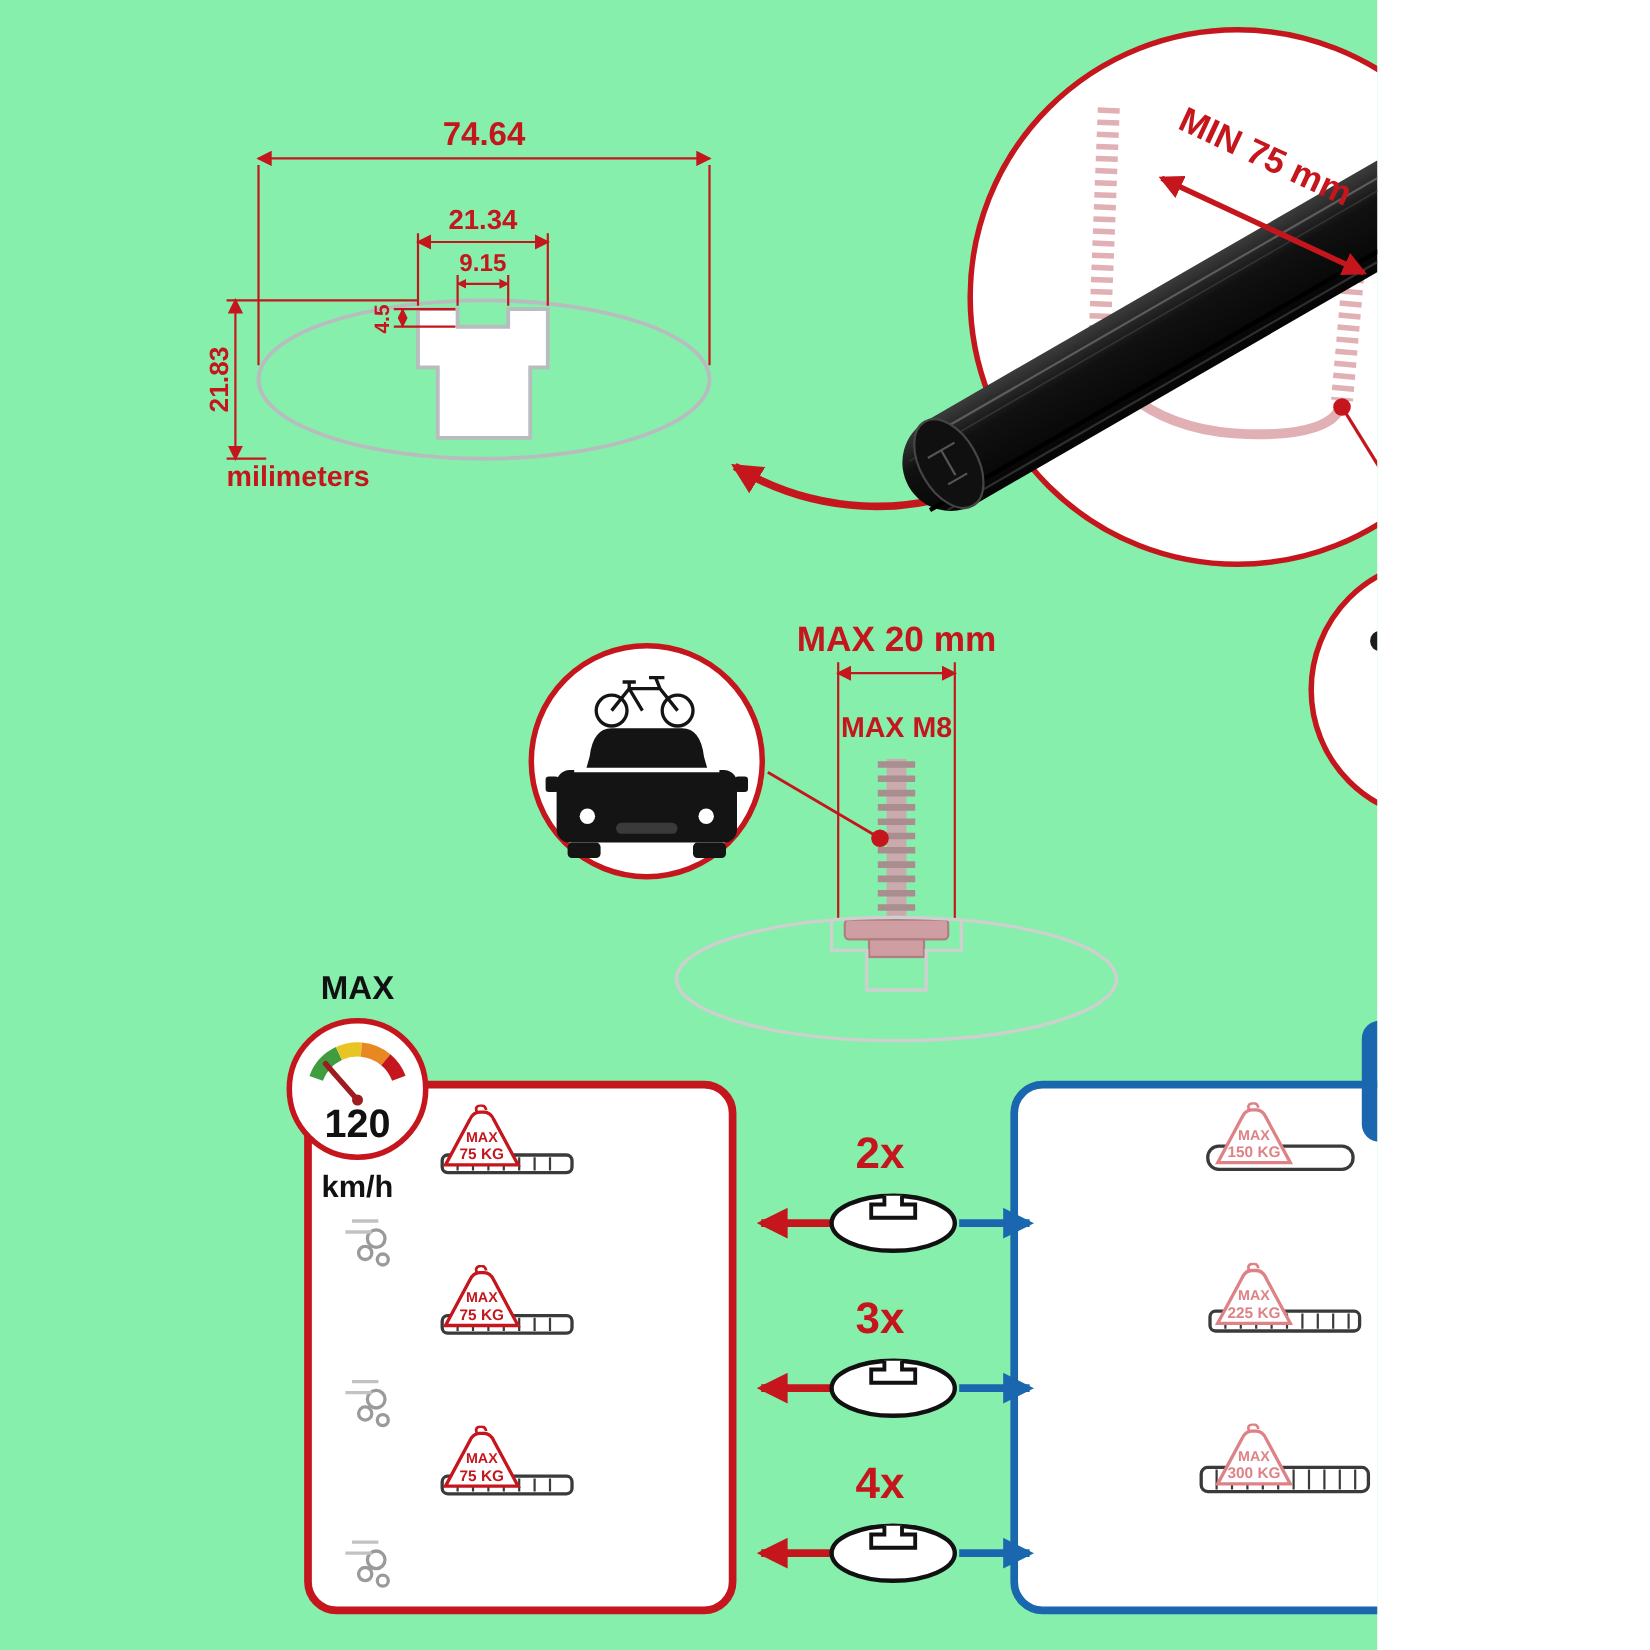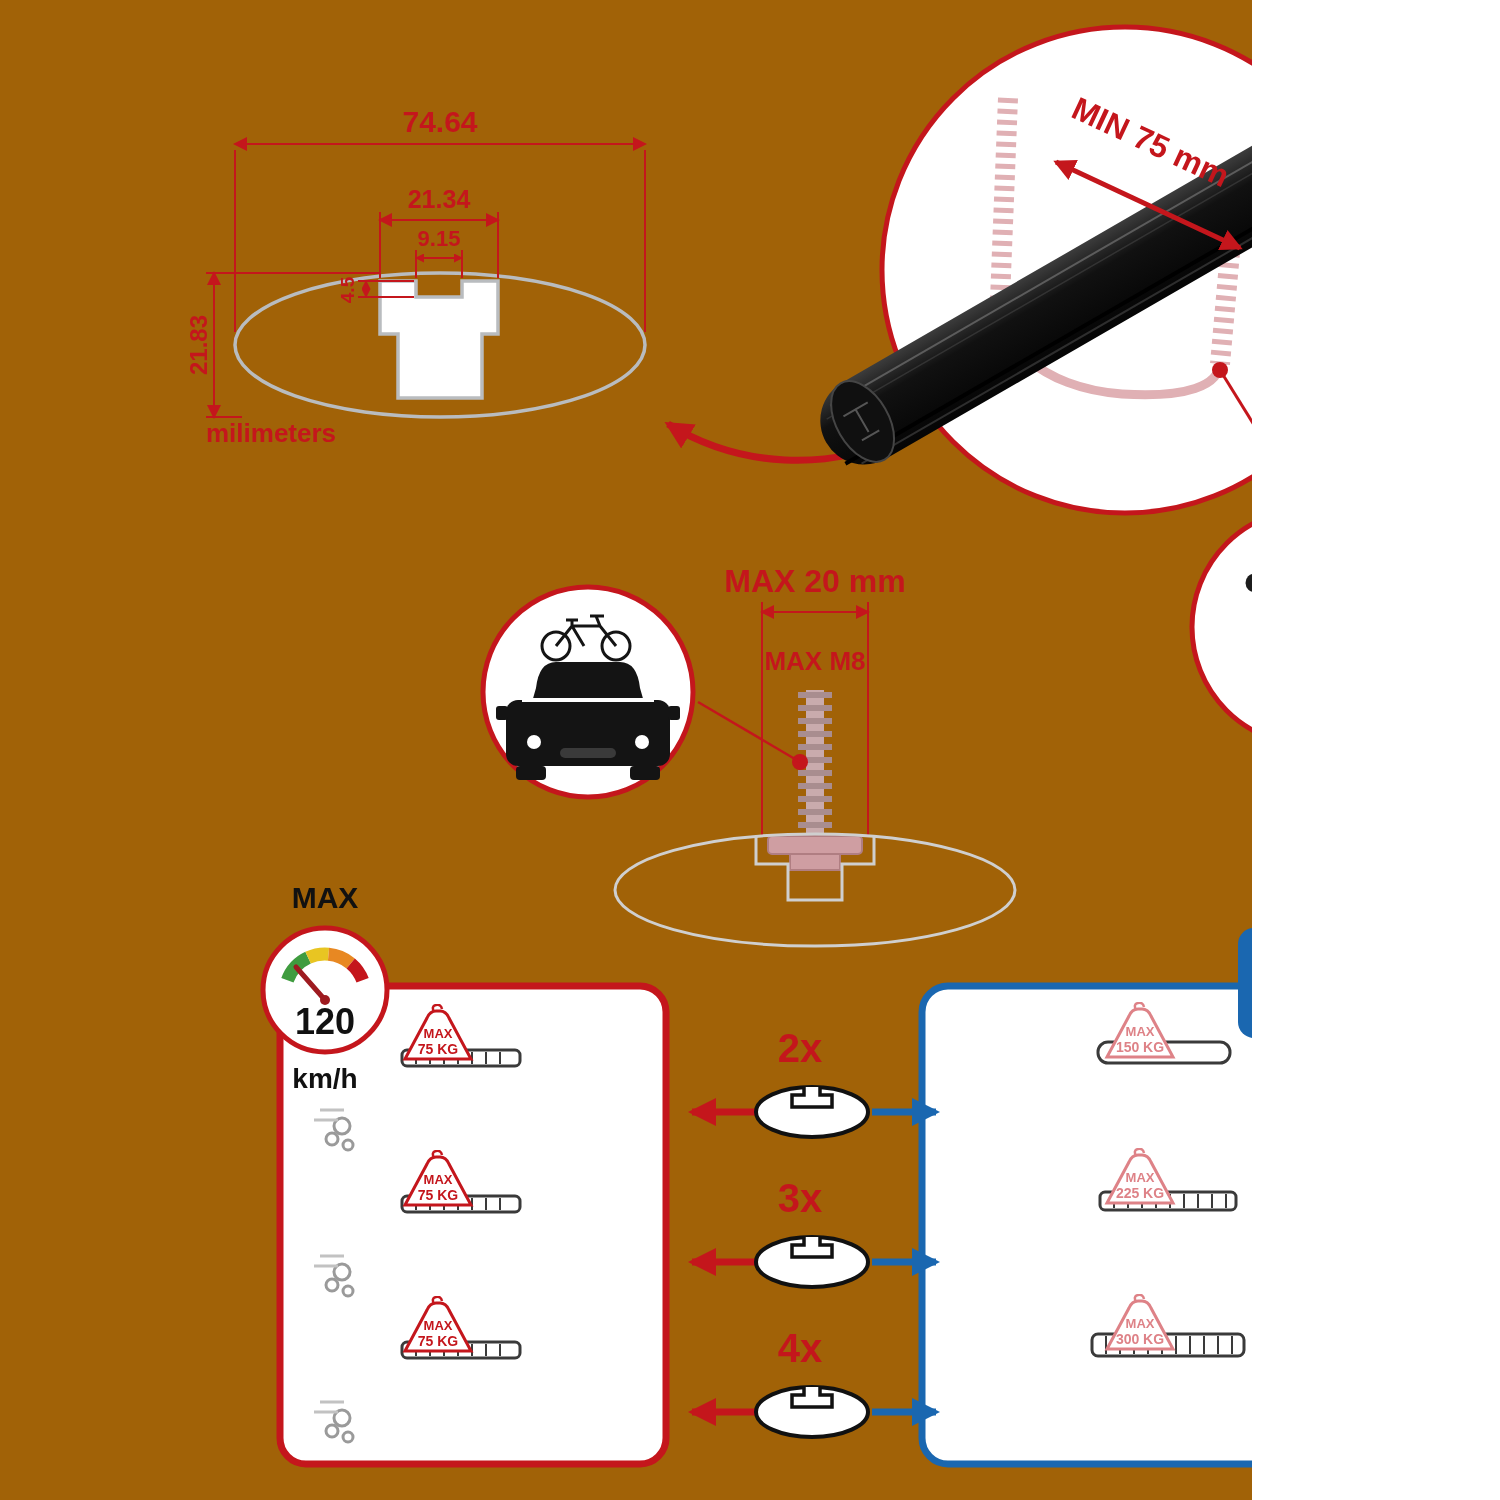--- a/index.html
+++ b/index.html
@@ -1,16 +1,16 @@
 <!DOCTYPE html>
 <html><head>
 <meta charset="utf-8">
 <style>
   html,body{margin:0;padding:0;background:#fff;}
-  #canvas{position:relative;width:1252px;height:1500px;background:#a16207;overflow:hidden;}
+  #canvas{position:relative;width:1252px;height:1500px;background:#86efac;overflow:hidden;}
   svg{position:absolute;left:0;top:0;}
   svg text{font-family:"Liberation Sans",sans-serif;}
   .red-t{fill:#c4161c;font-weight:700;}
   .pink-t{fill:#de8287;font-weight:700;}
   .blk-t{fill:#111111;font-weight:700;}
   .white-t{fill:#ffffff;font-weight:700;}
   .blue-t{fill:#1a67b0;font-weight:700;}
   .tag-red{color:#c4161c;}
   .tag-pink{color:#de8287;}
 </style>

